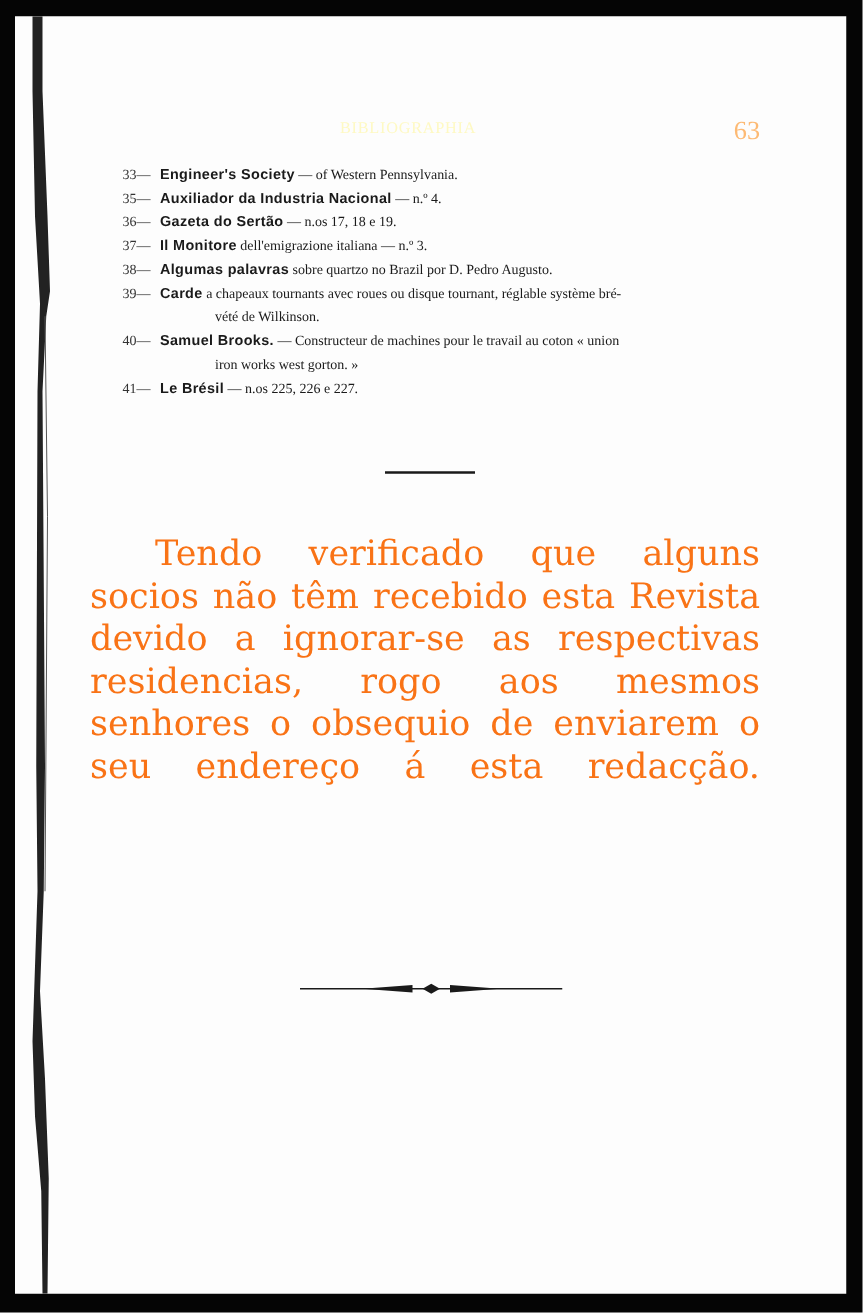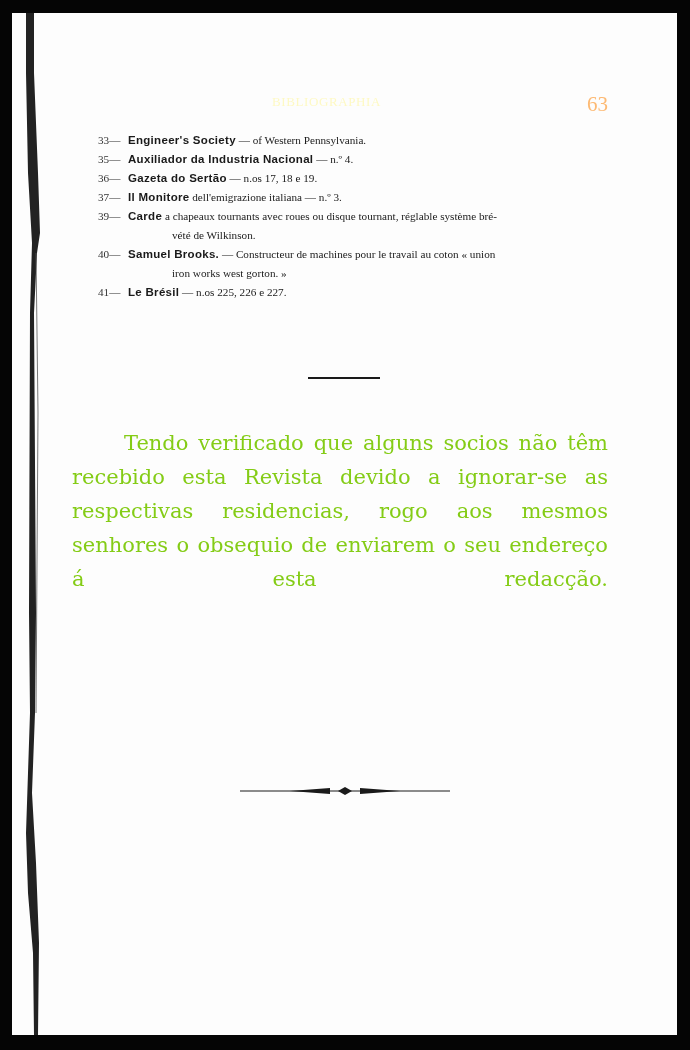--- a/index.html
+++ b/index.html
@@ -7,21 +7,21 @@
     .page { position:absolute; left:12px; top:13px; width:665px; height:1022px; background:#fdfdfd; }
     .binding { position:absolute; left:24px; top:13px; width:22px; height:1022px; }
     .header-title { position:absolute; left:272px; top:94px; font-family:"Liberation Serif", serif; font-size:13px; letter-spacing:0.6px; color:#fef9c3; }
     .page-number { position:absolute; left:587px; top:92px; font-family:"Liberation Serif", serif; font-size:21px; color:#fdba74; }
     .entries { position:absolute; left:74px; top:131px; width:540px;margin-left:24px; }
     .entry { height:19px; line-height:19px; font-size:11.2px; color:#1a1a1a; white-space:nowrap; font-family:"Liberation Serif", serif; }
     .entry .num { display:inline-block; width:30px; color:#333; }
     .entry .title { font-family:"Liberation Sans", sans-serif; font-weight:bold; font-size:11.5px; letter-spacing:0.3px; }
     .entry.cont { padding-left:74px; }
     .rule-short { position:absolute; left:308px; top:377px; width:72px; height:2px; background:#1a1a1a; }
-    .notice { position:absolute; left:72px; top:426px; width:536px; font-family:"DejaVu Serif", serif; font-size:21px; line-height:34px; color:#84cc16; text-align:justify; }
+    .notice { position:absolute; left:72px; top:426px; width:536px; font-family:"DejaVu Serif", serif; font-size:28px; line-height:34px; color:#f97316; text-align:justify; }
     .notice p { margin:0; text-indent:52px; text-align-last:justify; }
     .ornament { position:absolute; left:240px; top:784px; width:210px; height:14px; }
   </style>
 </head>
 <body>
 
 <div class="page"></div>
 
 <svg class="binding" viewBox="0 0 22 1022" preserveAspectRatio="none">
   <path d="M2 0 L10 0 L10 60 L14 160 L16 220 L13 240 L10 300 L12 600 L11 700 L8 780 L12 850 L15 930 L14 1022 L10 1022 L9 940 L4 880 L2 820 L4 760 L6 700 L5 600 L6 300 L8 230 L4 160 L2 60 Z" fill="#222"></path>
@@ -29,20 +29,21 @@
 </svg>
 
 <div class="header-title">BIBLIOGRAPHIA</div>
 <div class="page-number">63</div>
 
 <div class="entries">
   <div class="entry"><span class="num">33—</span><span class="title">Engineer's Society</span><span> — of Western Pennsylvania.</span></div>
   <div class="entry"><span class="num">35—</span><span class="title">Auxiliador da Industria Nacional</span><span> — n.º 4.</span></div>
   <div class="entry"><span class="num">36—</span><span class="title">Gazeta do Sertão</span><span> — n.os 17, 18 e 19.</span></div>
   <div class="entry"><span class="num">37—</span><span class="title">Il Monitore</span><span> dell'emigrazione italiana — n.º 3.</span></div>
+  <div class="entry"><span class="num">38—</span><span class="title">Algumas palavras</span><span> sobre quartzo no Brazil por D. Pedro Augusto.</span></div>
   <div class="entry"><span class="num">39—</span><span class="title">Carde</span><span> a chapeaux tournants avec roues ou disque tournant, réglable système bré-</span></div>
   <div class="entry cont">vété de Wilkinson.</div>
   <div class="entry"><span class="num">40—</span><span class="title">Samuel Brooks.</span><span> — Constructeur de machines pour le travail au coton « union</span></div>
   <div class="entry cont">iron works west gorton. »</div>
   <div class="entry"><span class="num">41—</span><span class="title">Le Brésil</span><span> — n.os 225, 226 e 227.</span></div>
 </div>
 
 <div class="rule-short"></div>
 
 <div class="notice">

